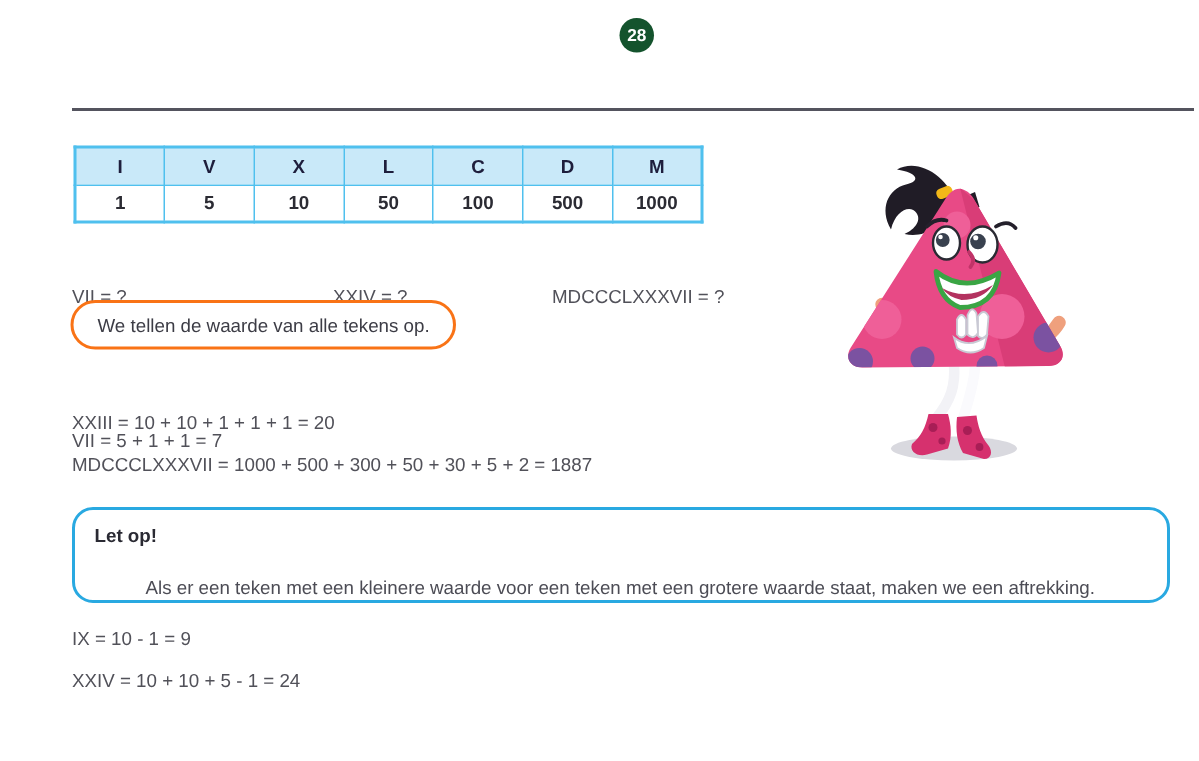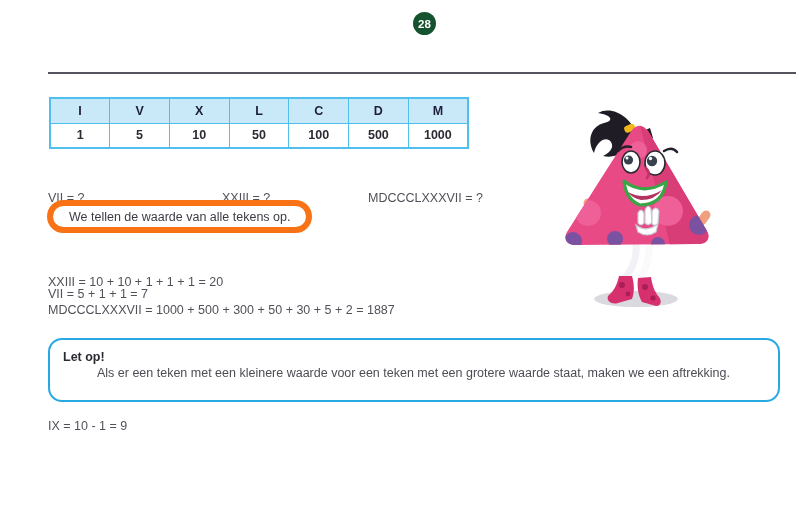--- a/index.html
+++ b/index.html
@@ -30,35 +30,35 @@
     font-size:12.5px;
   }
   table.numerals th { background:#c9e9f9; color:#1e1e3c; font-weight:bold; }
   table.numerals td { background:#ffffff; color:#2b2b33; font-weight:bold; }
   .question {
     position:absolute; top:163px; font-size:12.5px; color:#515159;margin-top:28px;
   }
   .q0 { left:48px; } .q1 { left:222px; } .q2 { left:368px; }
   .bubble {
     position:absolute; left:47px; top:200px; height:33px;
-    border:6px solid #f97316; border-radius:17px; background:#ffffff;
+    border:2px solid #f97316; border-radius:17px; background:#ffffff;
     display:flex; align-items:center; padding:0 16px;
     font-size:12.5px; color:#3c3c45;
   }
   .calc {
     position:absolute; left:48px; font-size:12.5px; color:#515159;
   }
   .s0 { top:247px;margin-top:40px; } .s1 { top:275px; } .s2 { top:303px; }
   .e0 { top:419px; } .e1 { top:447px; } .e2 { top:475px; }
   .notebox {
     position:absolute; left:48px; top:338px; width:732px; height:64px;
     border:2px solid #29a9e1; border-radius:14px; background:#ffffff;
     padding:10px 14px 0 13px;
   }
-  .notebox .notetitle { font-size:12.5px; font-weight:bold; color:#2a2a33; margin-bottom:2px; }
+  .notebox .notetitle { font-size:12.5px; font-weight:bold; color:#2a2a33; margin-bottom:21px; }
   .notebox .notetext  { font-size:12.5px; color:#4c4c55;text-align:center; }
   .mascot { position:absolute; left:560px; top:95px; }
 </style>
 </head>
 <body>
 
 <div class="page">
 
   <div class="badge">28</div>
 
@@ -83,37 +83,38 @@
         <td>10</td>
         <td>50</td>
         <td>100</td>
         <td>500</td>
         <td>1000</td>
       </tr>
     </tbody>
   </table>
 
   <span class="question q0">VII = ?</span>
-  <span class="question q1">XXIII = ?</span>
+  <span class="question q1">XXIV = ?</span>
   <span class="question q2">MDCCCLXXXVII = ?</span>
 
   <div class="bubble">
     <span>We tellen de waarde van alle tekens op.</span>
   </div>
 
   <p class="calc s0">VII = 5 + 1 + 1 = 7</p>
   <p class="calc s1">XXIII = 10 + 10 + 1 + 1 + 1 = 20</p>
   <p class="calc s2">MDCCCLXXXVII = 1000 + 500 + 300 + 50 + 30 + 5 + 2 = 1887</p>
 
   <div class="notebox">
     <p class="notetitle">Let op!</p>
     <p class="notetext">Als er een teken met een kleinere waarde voor een teken met een grotere waarde staat, maken we een aftrekking.</p>
   </div>
 
   <p class="calc e0">IX = 10 - 1 = 9</p>
+  <p class="calc e1">XXIV = 10 + 10 + 5 - 1 = 24</p>
 
   <svg class="mascot" width="180" height="230" viewBox="0 0 180 230" aria-hidden="true">
 
     <ellipse cx="76" cy="204" rx="42" ry="8" fill="#d9d9df"></ellipse>
 
     <path d="M76,148 C77,162 74,172 64,184" stroke="#f2f2f6" stroke-width="7" fill="none" stroke-linecap="round"></path>
     <path d="M90,150 C89,163 85,174 82,184" stroke="#fafafd" stroke-width="7" fill="none" stroke-linecap="round"></path>
 
     <g>
       <path d="M59,181 C57,190 54,196 48,201 C46,206 52,210 58,208 L72,204 C75,196 74,188 72,181 Z" fill="#d6316e"></path>

